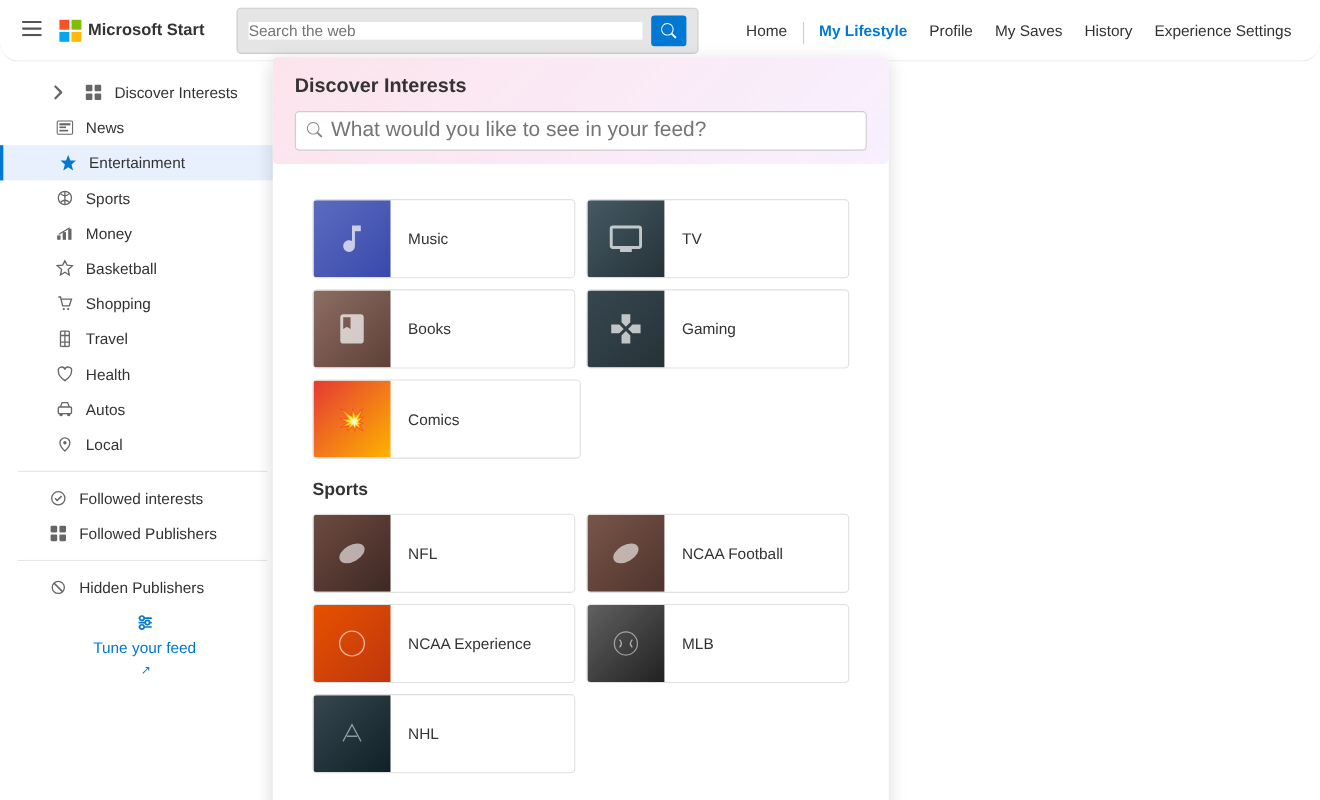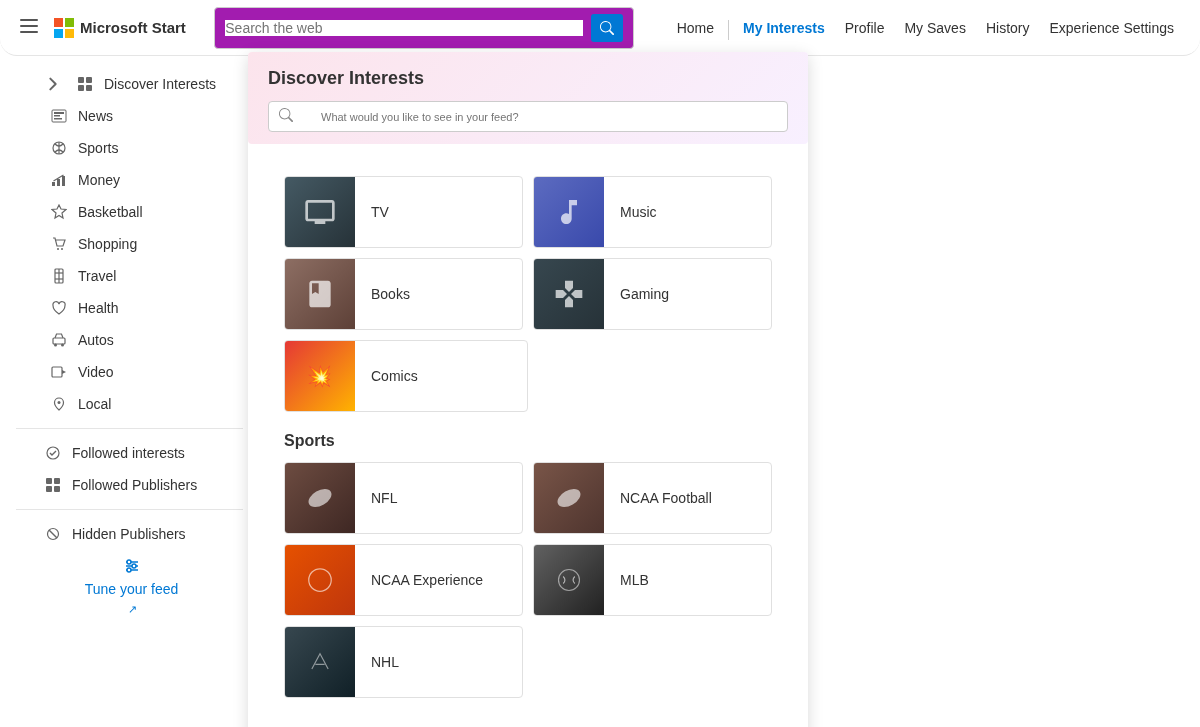--- a/index.html
+++ b/index.html
@@ -17,21 +17,21 @@
     .logo-sq { width: 9px; height: 9px; }
     .logo-sq.r { background: #f35325; }
     .logo-sq.g { background: #81bc06; }
     .logo-sq.b { background: #05a6f0; }
     .logo-sq.y { background: #ffba08; }
     .logo-text { font-size: 15px; font-weight: 600; color: #333; }
 
     .search-bar {
       flex: 0 0 420px; display: flex; align-items: center;
       border: 1px solid #ccc; border-radius: 4px;
-      padding: 6px 10px; gap: 8px; background: #a21caf;
+      padding: 6px 10px; gap: 8px; background: #e5e5e5;
       margin: 0 auto;
     }
     .search-bar input { border: none; outline: none; flex: 1; font-size: 14px; color: #555; }
     .search-btn {
       background: #0078d4; border: none; border-radius: 3px;
       width: 32px; height: 28px; cursor: pointer;
       display: flex; align-items: center; justify-content: center;
     }
     .search-btn svg { fill: #fff; }
 
@@ -152,21 +152,21 @@
     <button class="search-btn">
       <svg width="14" height="14" viewBox="0 0 16 16">
           <path d="M11.742 10.344a6.5 6.5 0 1 0-1.397 1.398h-.001c.03.04.062.078.098.115l3.85 3.85a1 1 0 0 0 1.415-1.414l-3.85-3.85a1.007 1.007 0 0 0-.115-.099zm-5.242 1.656a5.5 5.5 0 1 1 0-11 5.5 5.5 0 0 1 0 11z" fill="#fff"></path>
         </svg>
     </button>
   </div>
 
   <div class="nav-links">
     <a class="nav-link">Home</a>
     <div class="nav-separator"></div>
-    <a class="nav-link active">My Interests</a>
+    <a class="nav-link active">My Lifestyle</a>
     <a class="nav-link">Profile</a>
     <a class="nav-link">My Saves</a>
     <a class="nav-link">History</a>
     <a class="nav-link">Experience Settings</a>
   </div>
 </nav>
 
 <div class="main-layout">
 
   <aside class="sidebar">
@@ -193,20 +193,28 @@
           <svg viewBox="0 0 16 16" fill="#666">
               <rect x="1" y="2" width="14" height="12" rx="1" stroke="#666" stroke-width="1" fill="none"></rect>
               <rect x="3" y="4" width="10" height="2" fill="#666"></rect>
               <rect x="3" y="7" width="6" height="1.5" fill="#666"></rect>
               <rect x="3" y="10" width="8" height="1.5" fill="#666"></rect>
             </svg>
         </span>
         <span>News</span>
       </div>
 
+      <div class="sidebar-item indent2 active">
+        <span class="sidebar-icon">
+          <svg viewBox="0 0 16 16" fill="#0078d4">
+              <polygon points="8,1 10,6 15,6 11,9.5 12.5,15 8,12 3.5,15 5,9.5 1,6 6,6"></polygon>
+            </svg>
+        </span>
+        <span>Entertainment</span>
+      </div>
 
       <div class="sidebar-item indent2">
         <span class="sidebar-icon">
           <svg viewBox="0 0 16 16" fill="none" stroke="#666" stroke-width="1.2">
               <circle cx="8" cy="8" r="6"></circle>
               <path d="M4 4 Q8 8 12 4"></path>
               <path d="M4 12 Q8 8 12 12"></path>
               <line x1="8" y1="2" x2="8" y2="14"></line>
             </svg>
         </span>
@@ -271,29 +279,20 @@
           <svg viewBox="0 0 16 16" fill="none" stroke="#666" stroke-width="1.2">
               <rect x="2" y="6" width="12" height="6" rx="1"></rect>
               <path d="M4 6 L5.5 2 H10.5 L12 6"></path>
               <circle cx="4.5" cy="13" r="1.5" fill="#666" stroke="none"></circle>
               <circle cx="11.5" cy="13" r="1.5" fill="#666" stroke="none"></circle>
             </svg>
         </span>
         <span>Autos</span>
       </div>
 
-      <div class="sidebar-item indent2">
-        <span class="sidebar-icon">
-          <svg viewBox="0 0 16 16" fill="none" stroke="#666" stroke-width="1.2">
-              <rect x="1" y="3" width="10" height="10" rx="1"></rect>
-              <polygon points="11,6 15,8 11,10" fill="#666" stroke="none"></polygon>
-            </svg>
-        </span>
-        <span>Video</span>
-      </div>
 
       <div class="sidebar-item indent2">
         <span class="sidebar-icon">
           <svg viewBox="0 0 16 16" fill="none" stroke="#666" stroke-width="1.2">
               <path d="M8 2 C5.5 2 3.5 4 3.5 6.5 C3.5 10 8 14 8 14 C8 14 12.5 10 12.5 6.5 C12.5 4 10.5 2 8 2Z"></path>
               <circle cx="8" cy="6.5" r="1.5" fill="#666" stroke="none"></circle>
             </svg>
         </span>
         <span>Local</span>
       </div>
@@ -356,42 +355,42 @@
 
   <div class="discover-panel">
     <div class="discover-header-bg">
       <div class="discover-title">Discover Interests</div>
       <div class="discover-search">
         <span>
           <svg width="14" height="14" viewBox="0 0 16 16" fill="#888">
               <path d="M11.742 10.344a6.5 6.5 0 1 0-1.397 1.398h-.001c.03.04.062.078.098.115l3.85 3.85a1 1 0 0 0 1.415-1.414l-3.85-3.85a1.007 1.007 0 0 0-.115-.099zm-5.242 1.656a5.5 5.5 0 1 1 0-11 5.5 5.5 0 0 1 0 11z"></path>
             </svg>
         </span>
-        <input type="text" style="border: none; outline: none; flex: 1 1 0%; font-size: 11px; color: rgb(136, 136, 136); margin-left: 20px;" placeholder="What would you like to see in your feed?">
+        <input type="text" style="border: none; outline: none; flex: 1 1 0%; font-size: 19px; color: rgb(136, 136, 136);" placeholder="What would you like to see in your feed?">
       </div>
     </div>
 
     <div class="content-scroll">
       <div class="cards-grid">
+        <div class="card">
+          <div class="card-img img-music">
+            <svg width="32" height="32" viewBox="0 0 24 24" fill="rgba(255,255,255,0.7)">
+                <path d="M12 3v10.55c-.59-.34-1.27-.55-2-.55-2.21 0-4 1.79-4 4s1.79 4 4 4 4-1.79 4-4V7h4V3h-6z"></path>
+              </svg>
+          </div>
+          <span class="card-label">Music</span>
+        </div>
+
         <div class="card">
           <div class="card-img img-tv">
             <svg width="32" height="32" viewBox="0 0 24 24" fill="rgba(255,255,255,0.7)">
                 <path d="M21 3H3c-1.1 0-2 .9-2 2v12c0 1.1.9 2 2 2h5v2h8v-2h5c1.1 0 1.99-.9 1.99-2L23 5c0-1.1-.9-2-2-2zm0 14H3V5h18v12z"></path>
               </svg>
           </div>
           <span class="card-label">TV</span>
-        </div>
-
-        <div class="card">
-          <div class="card-img img-music">
-            <svg width="32" height="32" viewBox="0 0 24 24" fill="rgba(255,255,255,0.7)">
-                <path d="M12 3v10.55c-.59-.34-1.27-.55-2-.55-2.21 0-4 1.79-4 4s1.79 4 4 4 4-1.79 4-4V7h4V3h-6z"></path>
-              </svg>
-          </div>
-          <span class="card-label">Music</span>
         </div>
 
         <div class="card">
           <div class="card-img img-books">
             <svg width="32" height="32" viewBox="0 0 24 24" fill="rgba(255,255,255,0.7)">
                 <path d="M18 2H6c-1.1 0-2 .9-2 2v16c0 1.1.9 2 2 2h12c1.1 0 2-.9 2-2V4c0-1.1-.9-2-2-2zM6 4h5v8l-2.5-1.5L6 12V4z"></path>
               </svg>
           </div>
           <span class="card-label">Books</span>
         </div>

